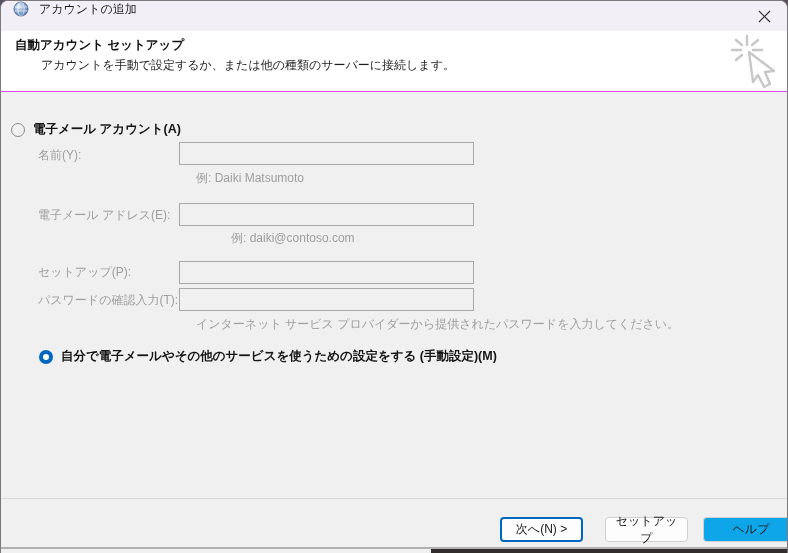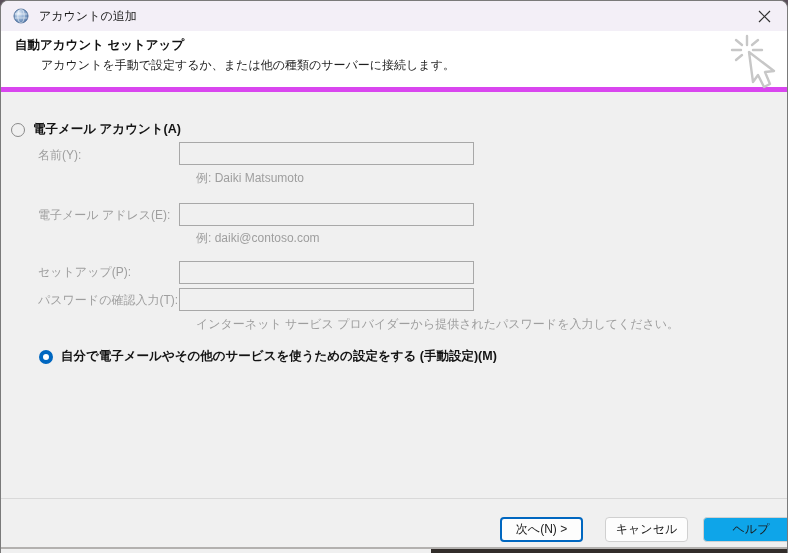--- a/index.html
+++ b/index.html
@@ -19,21 +19,20 @@
     border-radius: 8px 8px 0 0;
     box-sizing: border-box;
   }
   
   .titlebar {
     position: absolute;
     top: 0; left: 0; right: 0;
     height: 30px;
     background: #f3eff7;
     display: flex;
-    align-items: center;
   }
   .titlebar .app-icon {
     width: 16px; height: 16px;
     margin-left: 12px;
     flex: 0 0 auto;
   }
   .titlebar .title-text {
     margin-left: 10px;
     font-size: 12px;
     color: #1b1b1b;
@@ -47,21 +46,21 @@
     justify-content: center;
     cursor: default;
   }
   .close-btn svg { display: block; }
   
   .header {
     position: absolute;
     top: 30px; left: 0; right: 0;
     height: 61px;
     background: #ffffff;
-    border-bottom: 5px solid #d946ef;
+    border-bottom: 1px solid #d946ef;
     box-sizing: border-box;
     padding-left: 28px;
   }
   .header-title {
     position: absolute;
     top: 6px; left: 14px;
     font-size: 12.5px;
     font-weight: bold;
     color: #111111;
   }
@@ -241,37 +240,37 @@
       <span class="radio unchecked"></span>
       <span class="radio-label">電子メール アカウント(A)</span>
     </div>
 
     <div class="field-label" style="top:55px;">名前(Y):</div>
     <input class="text-input" style="top: 50px;" type="text" disabled="" value="">
     <div class="example-text" style="top:78px;">例: Daiki Matsumoto</div>
 
     <div class="field-label" style="top:115px;text-align:center;">電子メール アドレス(E):</div>
     <input class="text-input" style="top: 111px;" type="text" disabled="" value="">
-    <div class="example-text" style="top:138px;">例: daiki@contoso.com</div>
+    <div class="example-text" style="top:138px;margin-left:35px;">例: daiki@contoso.com</div>
 
     <div class="field-label" style="top:172px;">セットアップ(P):</div>
     <input class="text-input" style="top: 169px;" type="password" disabled="" value="">
 
     <div class="field-label" style="top:200px;">パスワードの確認入力(T):</div>
     <input class="text-input" style="top: 196px;" type="password" disabled="" value="">
 
     <div class="hint-text" style="top:224px;">インターネット サービス プロバイダーから提供されたパスワードを入力してください。</div>
 
     <div class="radio-row" style="top:256px;padding-left:28px;">
       <span class="radio checked"></span>
       <span class="radio-label">自分で電子メールやその他のサービスを使うための設定をする (手動設定)(M)</span>
     </div>
   </div>
 
   <div class="footer-sep"></div>
   <button class="btn btn-back" disabled="">&lt; 戻る(B)</button>
   <button class="btn btn-next">次へ(N) &gt;</button>
-  <button class="btn btn-cancel">キャンセル</button>
+  <button class="btn btn-cancel">セットアップ</button>
   <button class="btn btn-help">ヘルプ</button>
 
   <div class="bottom-line"></div>
   <div class="dark-strip"></div>
 </div>
 
 </body></html>

